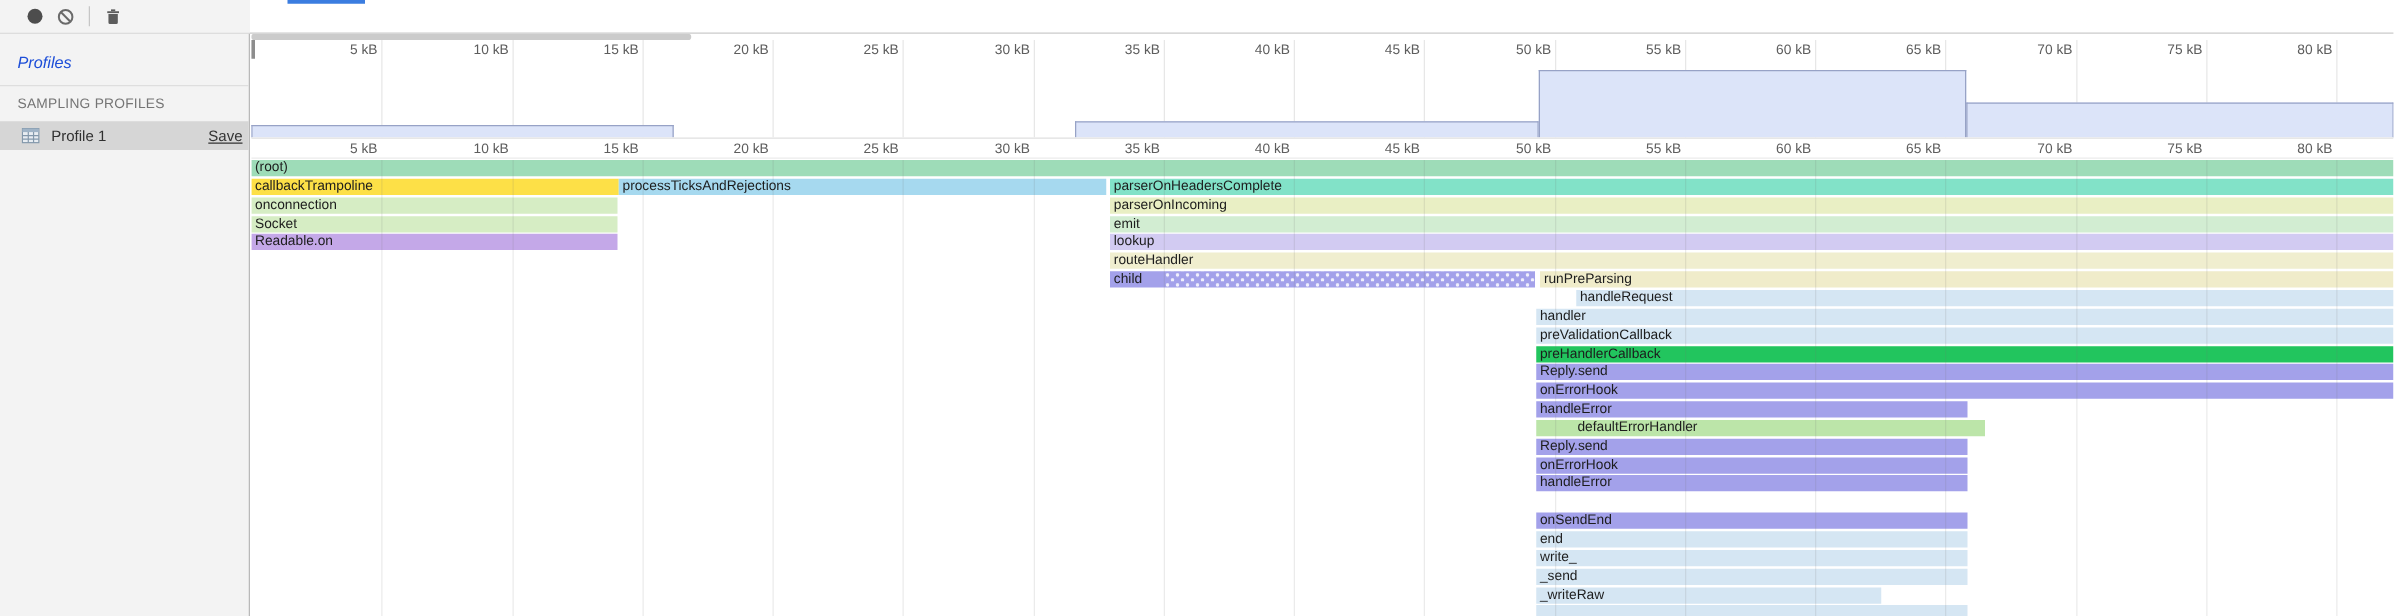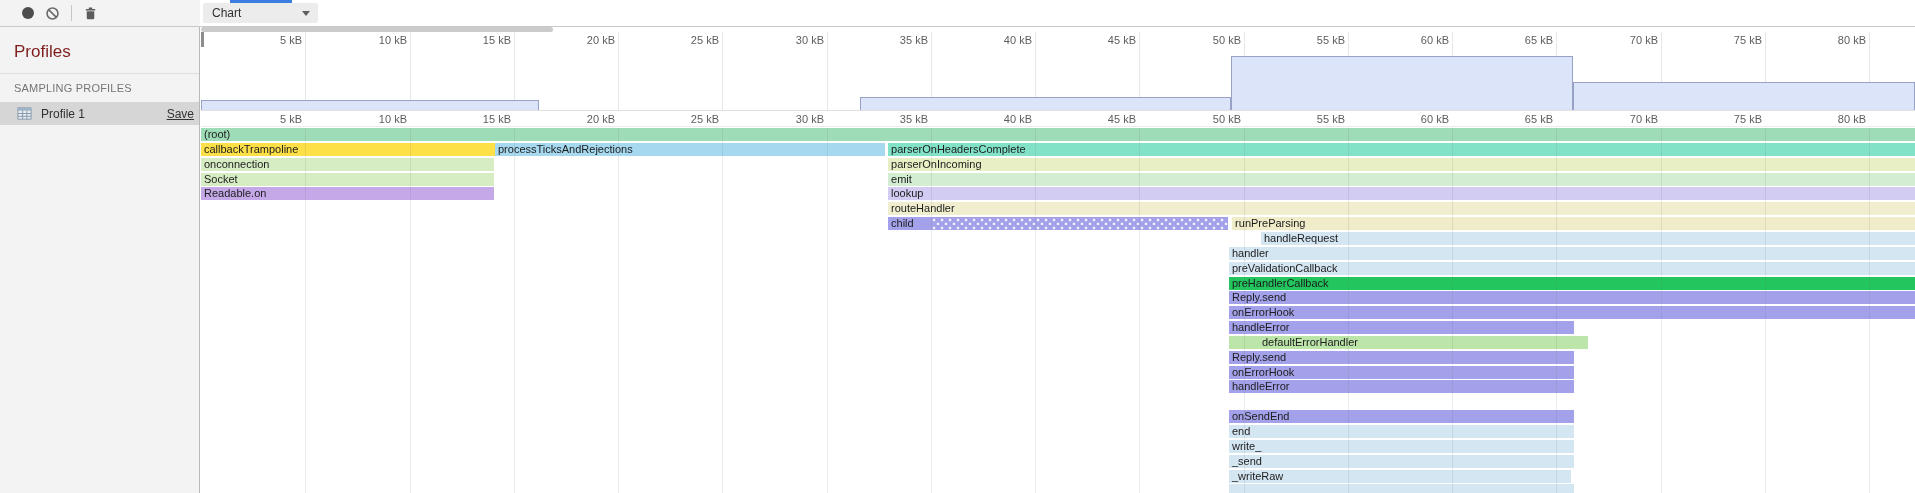--- a/index.html
+++ b/index.html
@@ -19,21 +19,21 @@
   .view-select{position:absolute;left:3px;top:3px;width:115px;height:20px;background:#ececec;
                border-radius:2px;font-size:12px;color:#303030;line-height:20px;
                padding-left:9px;box-sizing:border-box;cursor:pointer;}
   .view-select .chev{position:absolute;right:8px;top:8px;width:0;height:0;
       border-left:4px solid transparent;border-right:4px solid transparent;
       border-top:5px solid #5f5f5f;}
 
   
   .sidebar{position:absolute;top:27px;left:0;width:200px;bottom:0;background:#f3f3f3;
            border-right:1px solid #b9b9b9;box-sizing:border-box;}
-  .sb-title{padding:15px 0 11px 14px;font-size:17px;color:#7f1d1d;}
+  .sb-title{padding:15px 0 11px 14px;font-size:13px;color:#1d4ed8;font-style:italic;}
   .sb-div{height:1px;background:#dedede;}
   .sb-section{padding:8px 0 8px 14px;font-size:11px;color:#757575;letter-spacing:.2px;}
   .profile-row{height:23px;background:#d6d6d6;display:flex;align-items:center;
                padding:0 5px 0 17px;cursor:pointer;}
   .profile-name{font-size:12px;color:#303030;margin-left:9px;flex:1;}
   .save-link{font-size:12px;color:#333;text-decoration:underline;cursor:pointer;}
 
   
   .main{position:absolute;left:201px;top:27px;right:0;bottom:0;overflow:hidden;}
 
@@ -72,26 +72,20 @@
       <svg class="icon-btn" viewBox="0 0 16 16">
         <circle cx="8" cy="8" r="5.8" fill="none" stroke="#6a6a6a" stroke-width="1.7"></circle>
         <line x1="4.1" y1="4.1" x2="11.9" y2="11.9" stroke="#6a6a6a" stroke-width="1.7"></line>
       </svg>
       <div class="tb-sep"></div>
       <svg class="icon-btn" viewBox="0 0 16 16">
         <rect x="6.2" y="1.6" width="3.6" height="1.6" fill="#5c5c5c"></rect>
         <rect x="3" y="3.2" width="10" height="1.6" fill="#5c5c5c"></rect>
         <path d="M4 5.6 h8 v7.2 a1.3 1.3 0 0 1 -1.3 1.3 h-5.4 a1.3 1.3 0 0 1 -1.3 -1.3 z" fill="#5c5c5c"></path>
       </svg>
-    </div>
-    <div class="topbar-right">
-      <div class="view-select">
-        <span>Chart</span>
-        <span class="chev"></span>
-      </div>
     </div>
   </div>
   <div class="tab-indicator"></div>
 
   <div class="sidebar">
     <div class="sb-title">Profiles</div>
     <div class="sb-div"></div>
     <div class="sb-section">SAMPLING PROFILES</div>
     <div class="profile-row">
       <svg width="15" height="15" viewBox="0 0 16 16">
@@ -204,18 +198,18 @@
         <div class="frame" style="left: 1027.98px; width: 686.017px; top: 178.2px; background: rgb(163, 161, 234);"><span>onErrorHook</span></div>
         <div class="frame" style="left: 1027.98px; width: 345.094px; top: 193.05px; background: rgb(163, 161, 234);"><span>handleError</span></div>
         <div class="frame" style="left: 1027.98px; width: 359px; top: 207.9px; background: rgb(188, 229, 169); padding-left: 33px;"><span>defaultErrorHandler</span></div>
         <div class="frame" style="left: 1027.98px; width: 345.094px; top: 222.75px; background: rgb(163, 161, 234);"><span>Reply.send</span></div>
         <div class="frame" style="left: 1027.98px; width: 345.094px; top: 237.6px; background: rgb(163, 161, 234);"><span>onErrorHook</span></div>
         <div class="frame" style="left: 1027.98px; width: 345.094px; top: 252.45px; background: rgb(163, 161, 234);"><span>handleError</span></div>
         <div class="frame" style="left: 1027.98px; width: 345.094px; top: 282.15px; background: rgb(163, 161, 234);"><span>onSendEnd</span></div>
         <div class="frame" style="left: 1027.98px; width: 345.094px; top: 297px; background: rgb(213, 230, 243);"><span>end</span></div>
         <div class="frame" style="left: 1027.98px; width: 345.094px; top: 311.85px; background: rgb(213, 230, 243);"><span>write_</span></div>
         <div class="frame" style="left: 1027.98px; width: 345.094px; top: 326.7px; background: rgb(213, 230, 243);"><span>_send</span></div>
-        <div class="frame" style="left: 1027.98px; width: 342px; top: 341.55px; background: rgb(213, 230, 243);"><span>_writeRaw</span></div>
+        <div class="frame" style="left: 1027.98px; width: 276px; top: 341.55px; background: rgb(213, 230, 243);"><span>_writeRaw</span></div>
         <div class="frame" style="left: 1027.98px; width: 345.094px; top: 356.4px; background: rgb(213, 230, 243);"><span></span></div>
       </div>
   </div>
 
 </div>
 
 </body></html>

